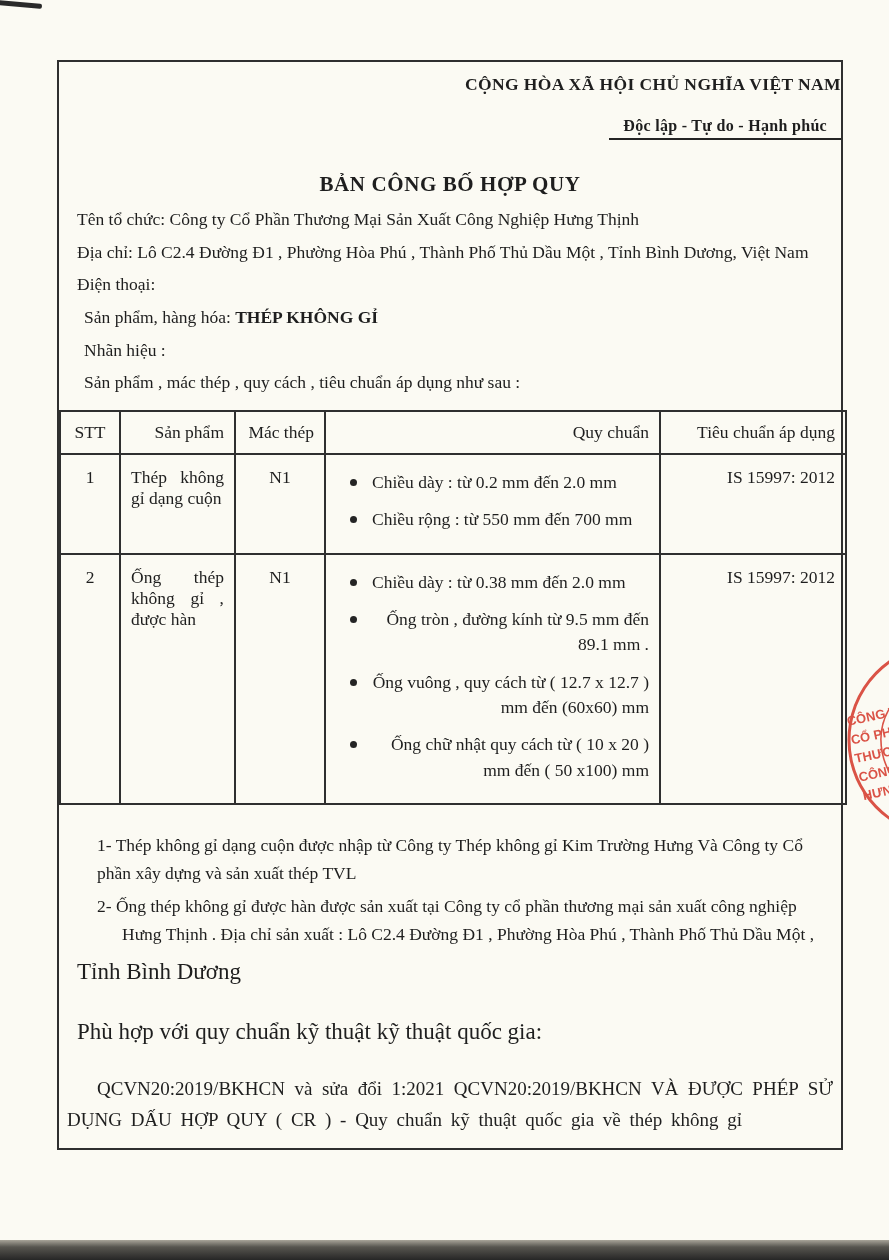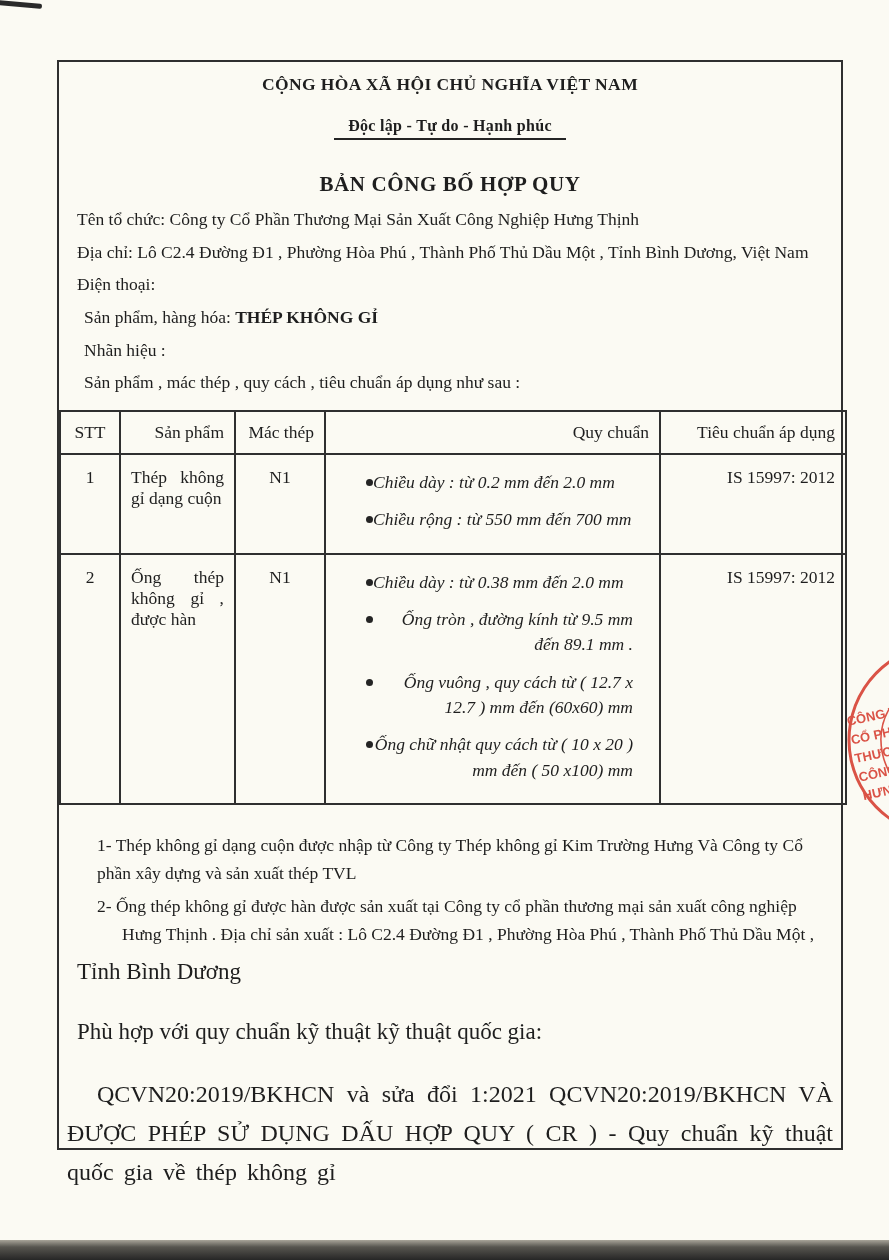--- a/index.html
+++ b/index.html
@@ -6,21 +6,21 @@
   body {
     width:889px; height:1260px; position:relative; overflow:hidden;
     background:#fbfaf3;
     font-family:"Liberation Serif", serif;
     color:#1e1e1e;
   }
   .frame {
     position:absolute; left:57px; top:60px; width:786px; height:1090px;
     border:2px solid #2f2f2f; box-sizing:border-box;
   }
-  .vn-header { text-align:center; margin-top:12px; }
+  .vn-header { text-align:right; margin-top:12px; }
   .vn-header .l1 { font-weight:bold; font-size:17.5px; letter-spacing:0.4px; }
   .vn-header .l2 {
     display:inline-block; font-weight:bold; font-size:16px;
     border-bottom:2px solid #242424; padding:1px 14px 3px; margin-top:3px;
     letter-spacing:0.3px;
   }
   .doc-title { text-align:center; font-weight:bold; font-size:21px; margin-top:32px; letter-spacing:0.6px; }
   .doc-no { text-align:center; font-size:17.5px; margin-top:11px; }
   .para-block { padding:0 18px 0 18px; font-size:17.5px; line-height:1.58; margin-top:9px; }
   .para-block p { margin:5px 0; }
@@ -35,29 +35,29 @@
     border:2px solid #2f2f2f; padding:8px 10px; vertical-align:top;
     text-align:right; font-weight:normal; overflow:hidden;
   }
   .spec-table th { padding:10px 10px; }
   .spec-table .c-stt { text-align:center; }
   .spec-table .c-grade { text-align:center; padding-top:12px; }
   .spec-table td.c-prod { text-align:justify; padding-top:12px; }
   .spec-table td.c-std { padding-top:12px; }
   .spec-table td.c-spec { padding-top:8px; }
   ul.specs { list-style:none; margin:0; padding:0 0 0 14px; }
-  ul.specs li { display:flex; margin:7px 16px 12px; line-height:1.45;font-style:italic; }
+  ul.specs li { display:flex; gap:15px; margin:7px 0 12px; line-height:1.45; }
   ul.specs .dot { width:7px; height:7px; border-radius:50%; background:#242424; margin-top:9px; flex:none; }
 
   .notes { padding:0 24px 0 38px; font-size:17.5px; line-height:1.6; margin-top:26px; }
   .notes p { margin:5px 0; }
   .note-hang { padding-left:25px; text-indent:-25px; }
   .plain-line { padding-left:18px; font-size:23px; line-height:1.6; margin-top:6px; }
   .final-para {
-    padding:0 8px; font-size:24px; line-height:1.62; 
+    padding:0 8px; font-size:19px; line-height:1.62; 
     text-align:justify; text-indent:30px; word-spacing:4px;
   }
 
   .stamp-wrap { position:absolute; left:845px; top:640px; width:200px; height:200px; }
   .stamp-wrap svg { transform:rotate(-12deg); opacity:0.88; }
   .stamp-text { font-family:"Liberation Sans", sans-serif; font-weight:bold; fill:#d63c2f; }
 
   .bottom-band {
     position:absolute; left:0; bottom:0; width:889px; height:20px;
     background:linear-gradient(to bottom, #a8a499 0%, #57554f 35%, #262626 100%);

